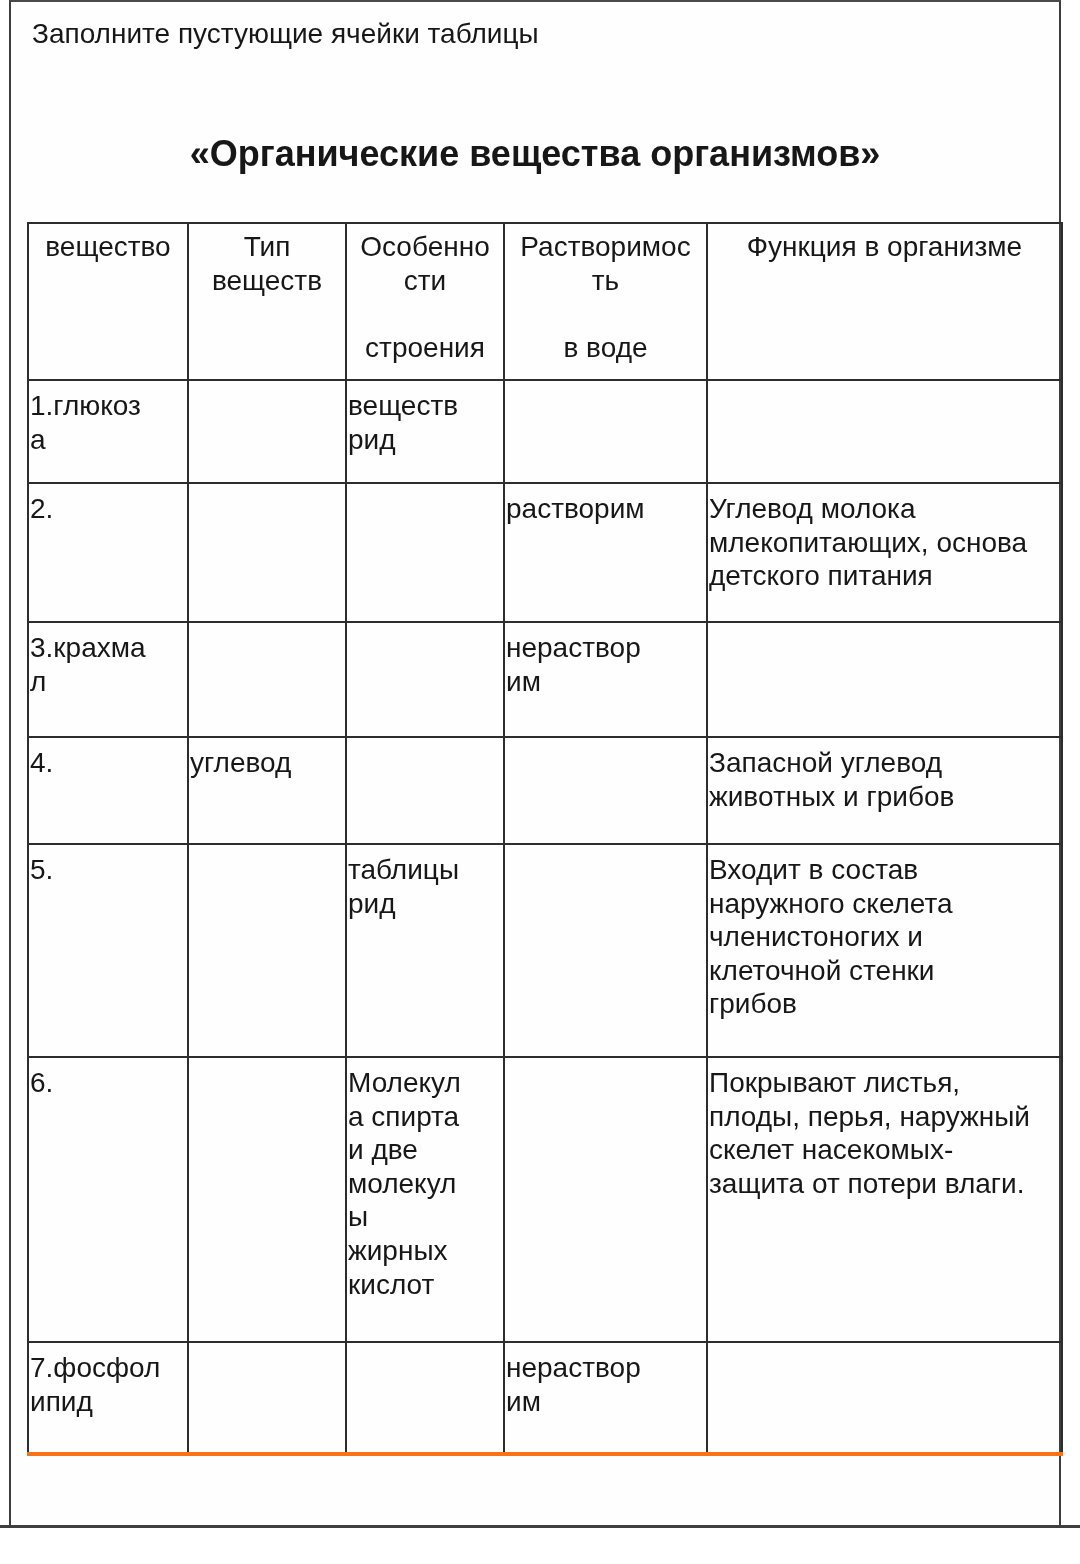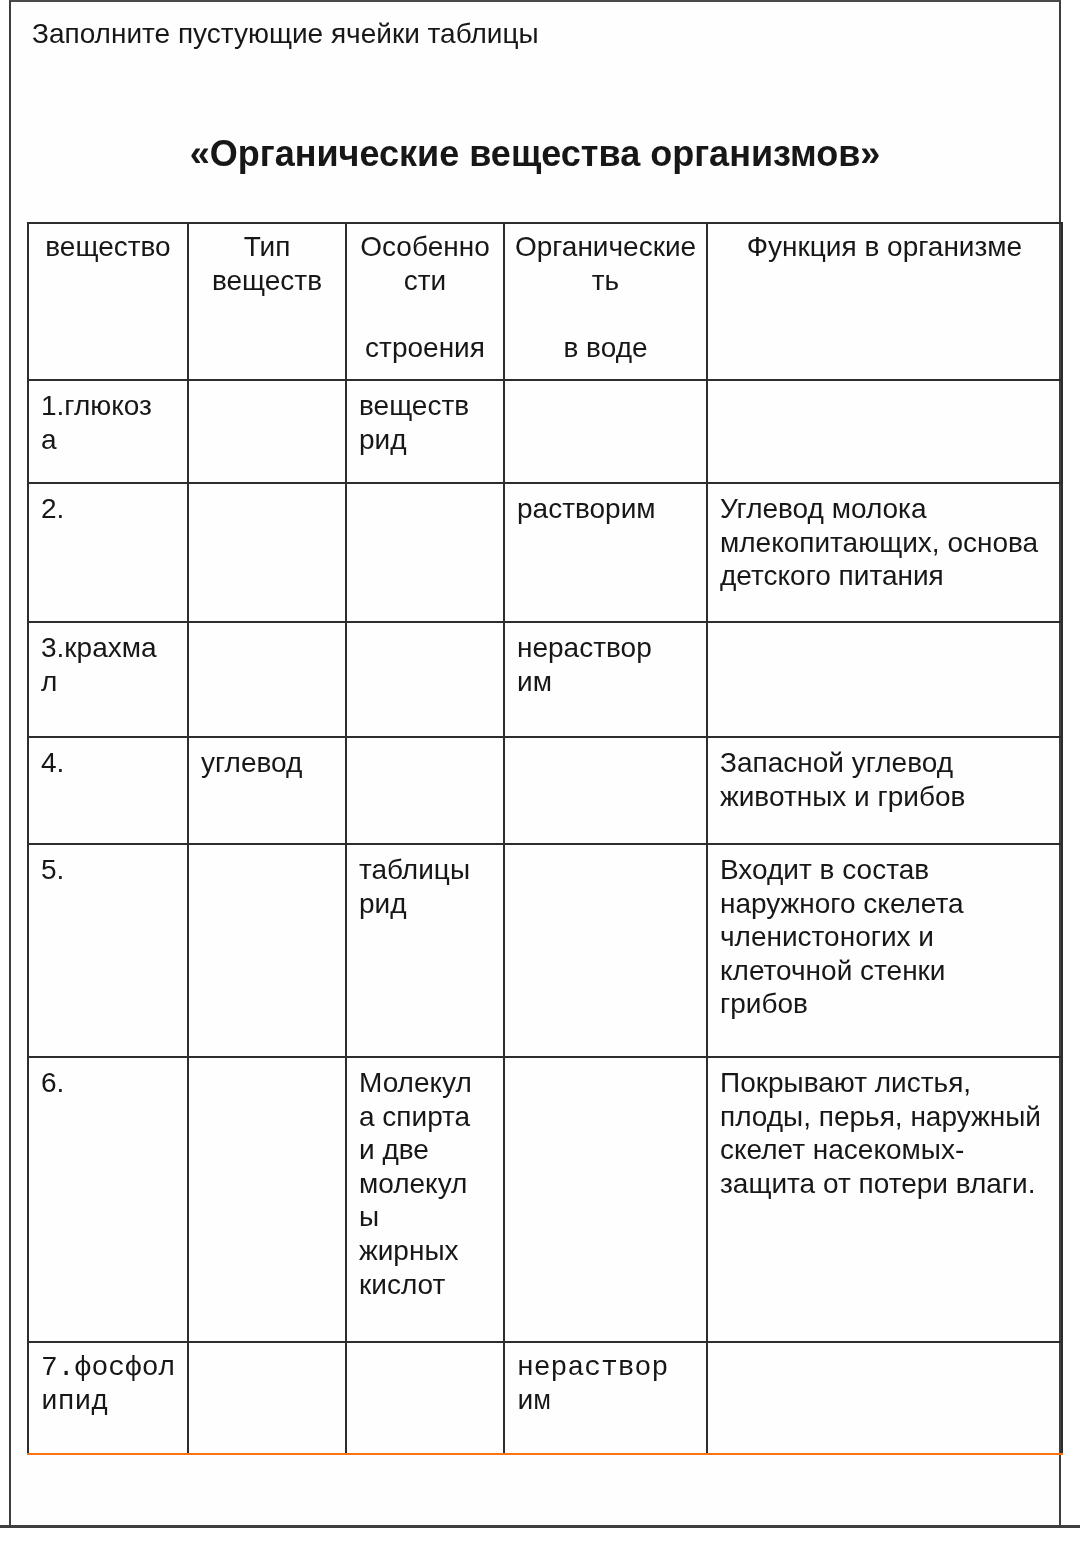--- a/index.html
+++ b/index.html
@@ -51,40 +51,40 @@
     position: absolute;
     left: 16px;
     top: 220px;
     width: 1034px;
     border-collapse: collapse;
     table-layout: fixed;
   }
   table.main td {
     border: 2px solid #2d2d2d;
     vertical-align: top;
-    padding: 8px 10px 4px 12px;
+    padding: 8px 10px 4px 1px;
     font-size: 28px;
     line-height: 1.2;
     white-space: pre-line;
     overflow: hidden;
   }
   table.main thead td {
     text-align: center;
     padding: 6px 4px 4px 4px;
     font-size: 28px;
   }
   tr.hr  { height: 157px; }
   tr.r1  { height: 103px; }
   tr.r2  { height: 139px; }
   tr.r3  { height: 115px; }
   tr.r4  { height: 107px; }
   tr.r5  { height: 213px; }
   tr.r6  { height: 285px; }
   tr.r7  { height: 112px; }
-  tr.r7 td { border-bottom: 2px solid #f97316; font-family: Liberation Mono, monospace; }
+  tr.r7 td { border-bottom: 4px solid #f97316; }
   td.sol {
     font-size: 34px;
     line-height: 1.25;
   }
   .page-bottom-line {
     position: absolute;
     left: 0;
     top: 1525px;
     width: 1080px;
     height: 3px;
@@ -110,21 +110,21 @@
       </colgroup>
       <thead>
         <tr class="hr">
           <td>вещество</td>
           <td>Тип
 веществ</td>
           <td>Особенно
 сти
 
 строения</td>
-          <td>Органические
+          <td>Растворимос
 ть
 
 в воде</td>
           <td>Функция в организме</td>
         </tr>
       </thead>
       <tbody>
         <tr class="r1">
           <td>1.глюкоз
 а</td>

